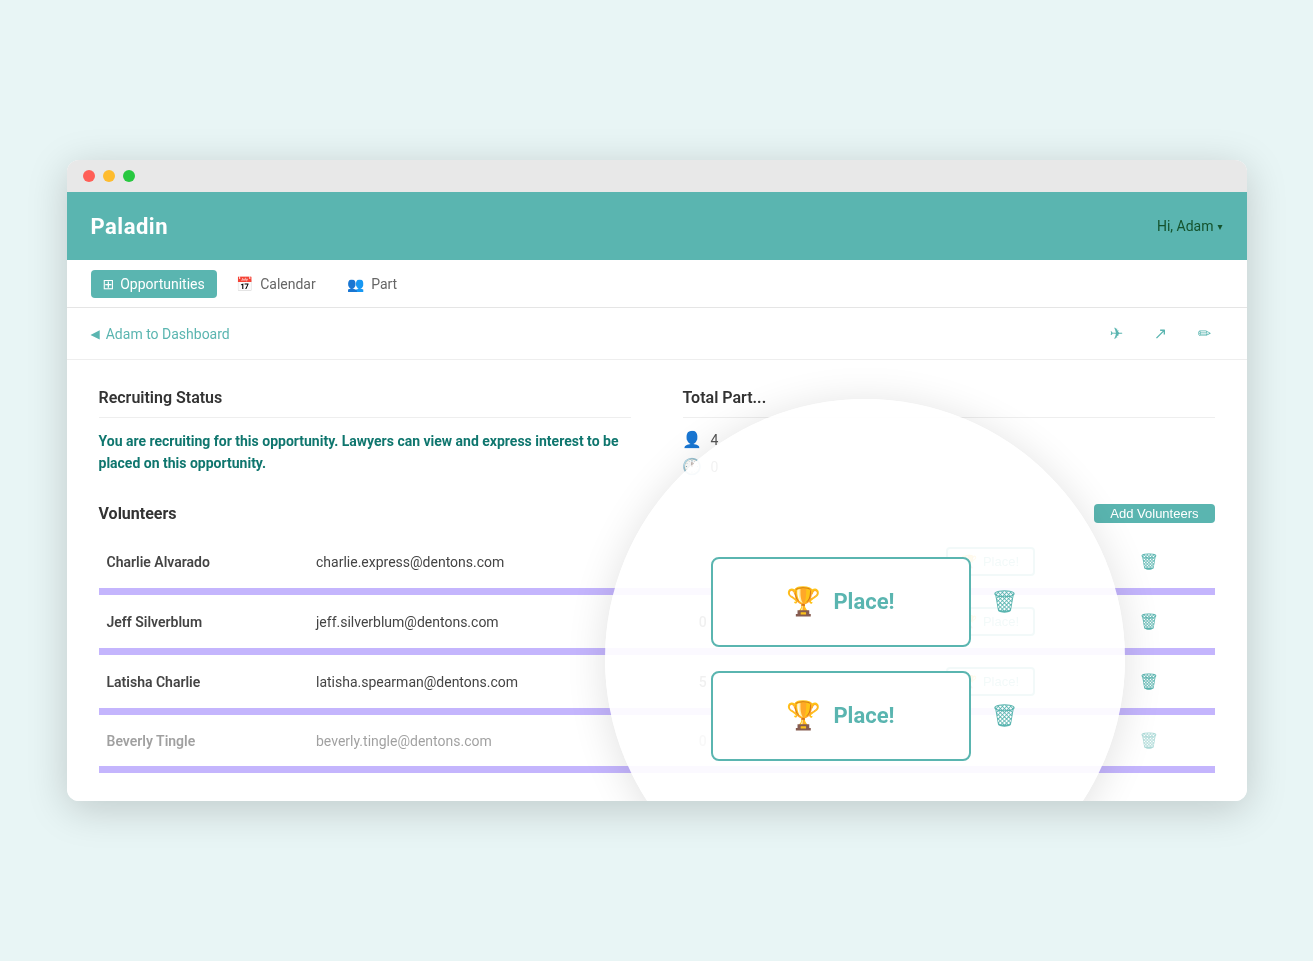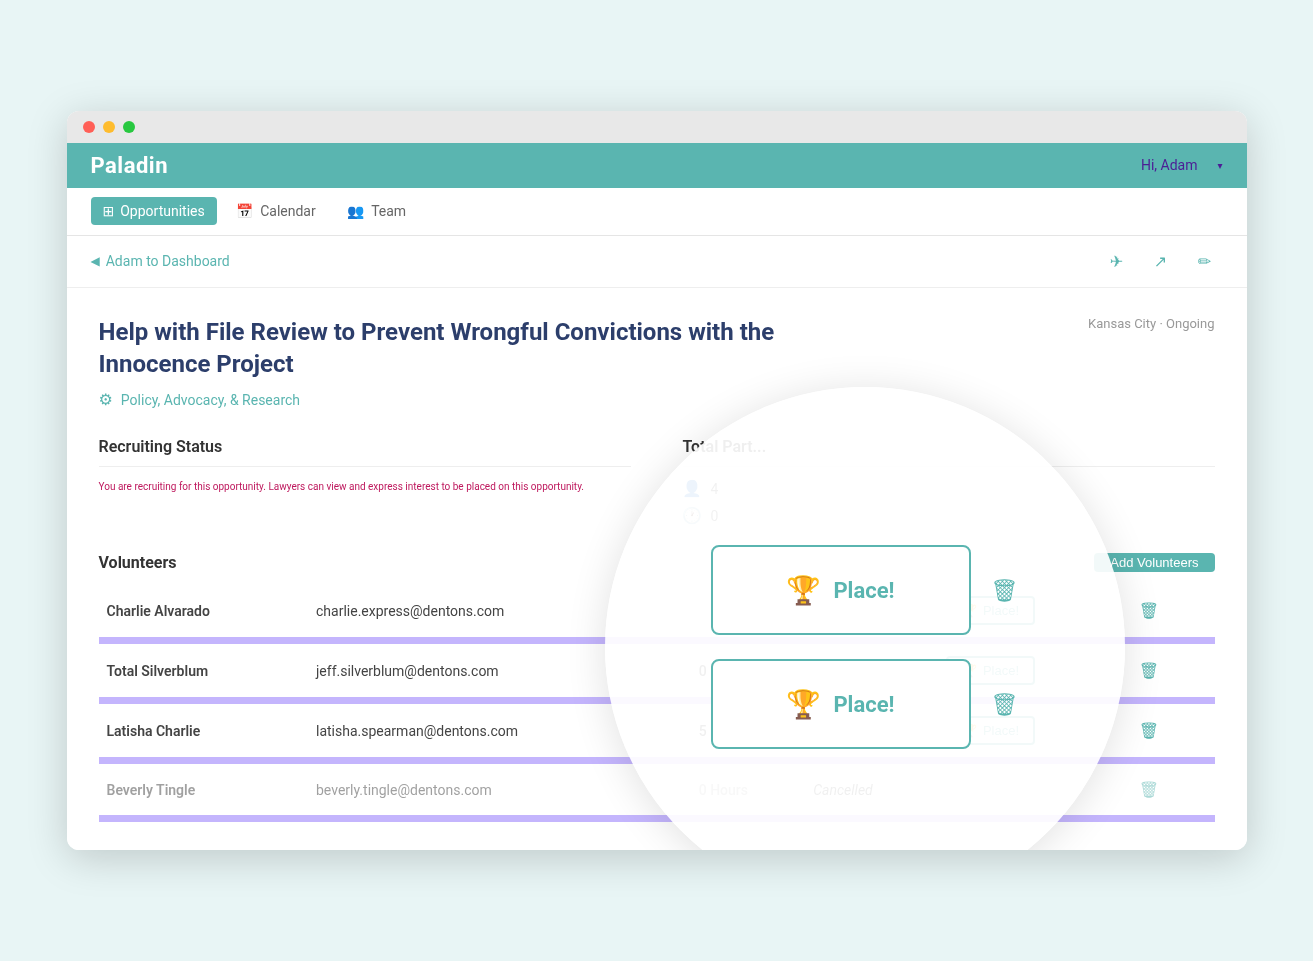--- a/index.html
+++ b/index.html
@@ -37,34 +37,34 @@
     .browser-dot:nth-child(2) { background: #febc2e; }
     .browser-dot:nth-child(3) { background: #28c840; }
 
     
     .top-nav {
       background: #5ab5b0;
       padding: 0 24px;
       display: flex;
       align-items: center;
       justify-content: space-between;
-      height: 45px;
+      height: 68px;
     }
     .app-logo {
       color: #fff;
       font-size: 22px;
       font-weight: 700;
       letter-spacing: 0.5px;
     }
     .user-greeting {
-      color: #4c1d95;
-      font-size: 14px;
-      display: flex;
-      align-items: center;
-      gap: 20px;
+      color: #14532d;
+      font-size: 14px;
+      display: flex;
+      align-items: center;
+      gap: 4px;
     }
     .user-greeting .chevron { font-size: 10px; }
 
     
     .sub-nav {
       background: #fff;
       border-bottom: 1px solid #e5e5e5;
       padding: 0 24px;
       display: flex;
       align-items: center;
@@ -164,23 +164,24 @@
     }
     .section-title {
       font-size: 16px;
       font-weight: 600;
       color: #333;
       margin-bottom: 12px;
       padding-bottom: 10px;
       border-bottom: 1px solid #eee;
     }
     .section-body {
-      font-size: 10px;
-      color: #be185d;
+      font-size: 14px;
+      color: #0f766e;
       line-height: 1.6;
+      font-weight: bold;
     }
     .section-stats {
       display: flex;
       flex-direction: column;
       gap: 8px;
       margin-top: 8px;
     }
     .stat-row {
       display: flex;
       align-items: center;
@@ -322,21 +323,21 @@
     <div class="nav-tab active">
       <span class="icon">⊞</span>
       <span>Opportunities</span>
     </div>
     <div class="nav-tab">
       <span class="icon">📅</span>
       <span>Calendar</span>
     </div>
     <div class="nav-tab">
       <span class="icon">👥</span>
-      <span>Team</span>
+      <span>Part</span>
     </div>
   </div>
 
   <div class="back-bar">
     <div class="back-link">
       <span class="arrow">◀</span>
       <span>Adam to Dashboard</span>
     </div>
     <div class="action-icons">
       <button class="action-icon-btn">
@@ -346,30 +347,20 @@
         <span>↗</span>
       </button>
       <button class="action-icon-btn">
         <span>✏</span>
       </button>
     </div>
   </div>
 
   <div class="main-content">
 
-    <div style="display:flex; justify-content:space-between; align-items:flex-start;">
-      <div style="flex:1; max-width:700px;">
-        <h1 class="opportunity-title">Help with File Review to Prevent Wrongful Convictions with the Innocence Project</h1>
-        <div class="opportunity-category">
-          <span class="category-icon">⚙</span>
-          <span>Policy, Advocacy, &amp; Research</span>
-        </div>
-      </div>
-      <div class="opportunity-location">Kansas City · Ongoing</div>
-    </div>
 
     <div class="two-col">
       <div>
         <div class="section-title">Recruiting Status</div>
         <p class="section-body">You are recruiting for this opportunity. Lawyers can view and express interest to be placed on this opportunity.</p>
       </div>
       <div>
         <div class="section-title">Total Part...</div>
         <div class="section-stats">
           <div class="stat-row">
@@ -400,21 +391,21 @@
               <button class="place-btn">
                 <span>🏆</span>
                 <span>Place!</span>
               </button>
             </td>
             <td>
               <button class="delete-btn">🗑</button>
             </td>
           </tr>
           <tr>
-            <td class="volunteer-name">Total Silverblum</td>
+            <td class="volunteer-name">Jeff Silverblum</td>
             <td class="volunteer-email">jeff.silverblum@dentons.com</td>
             <td class="volunteer-hours">0 h</td>
             <td></td>
             <td>
               <button class="place-btn">
                 <span>🏆</span>
                 <span>Place!</span>
               </button>
             </td>
             <td>

